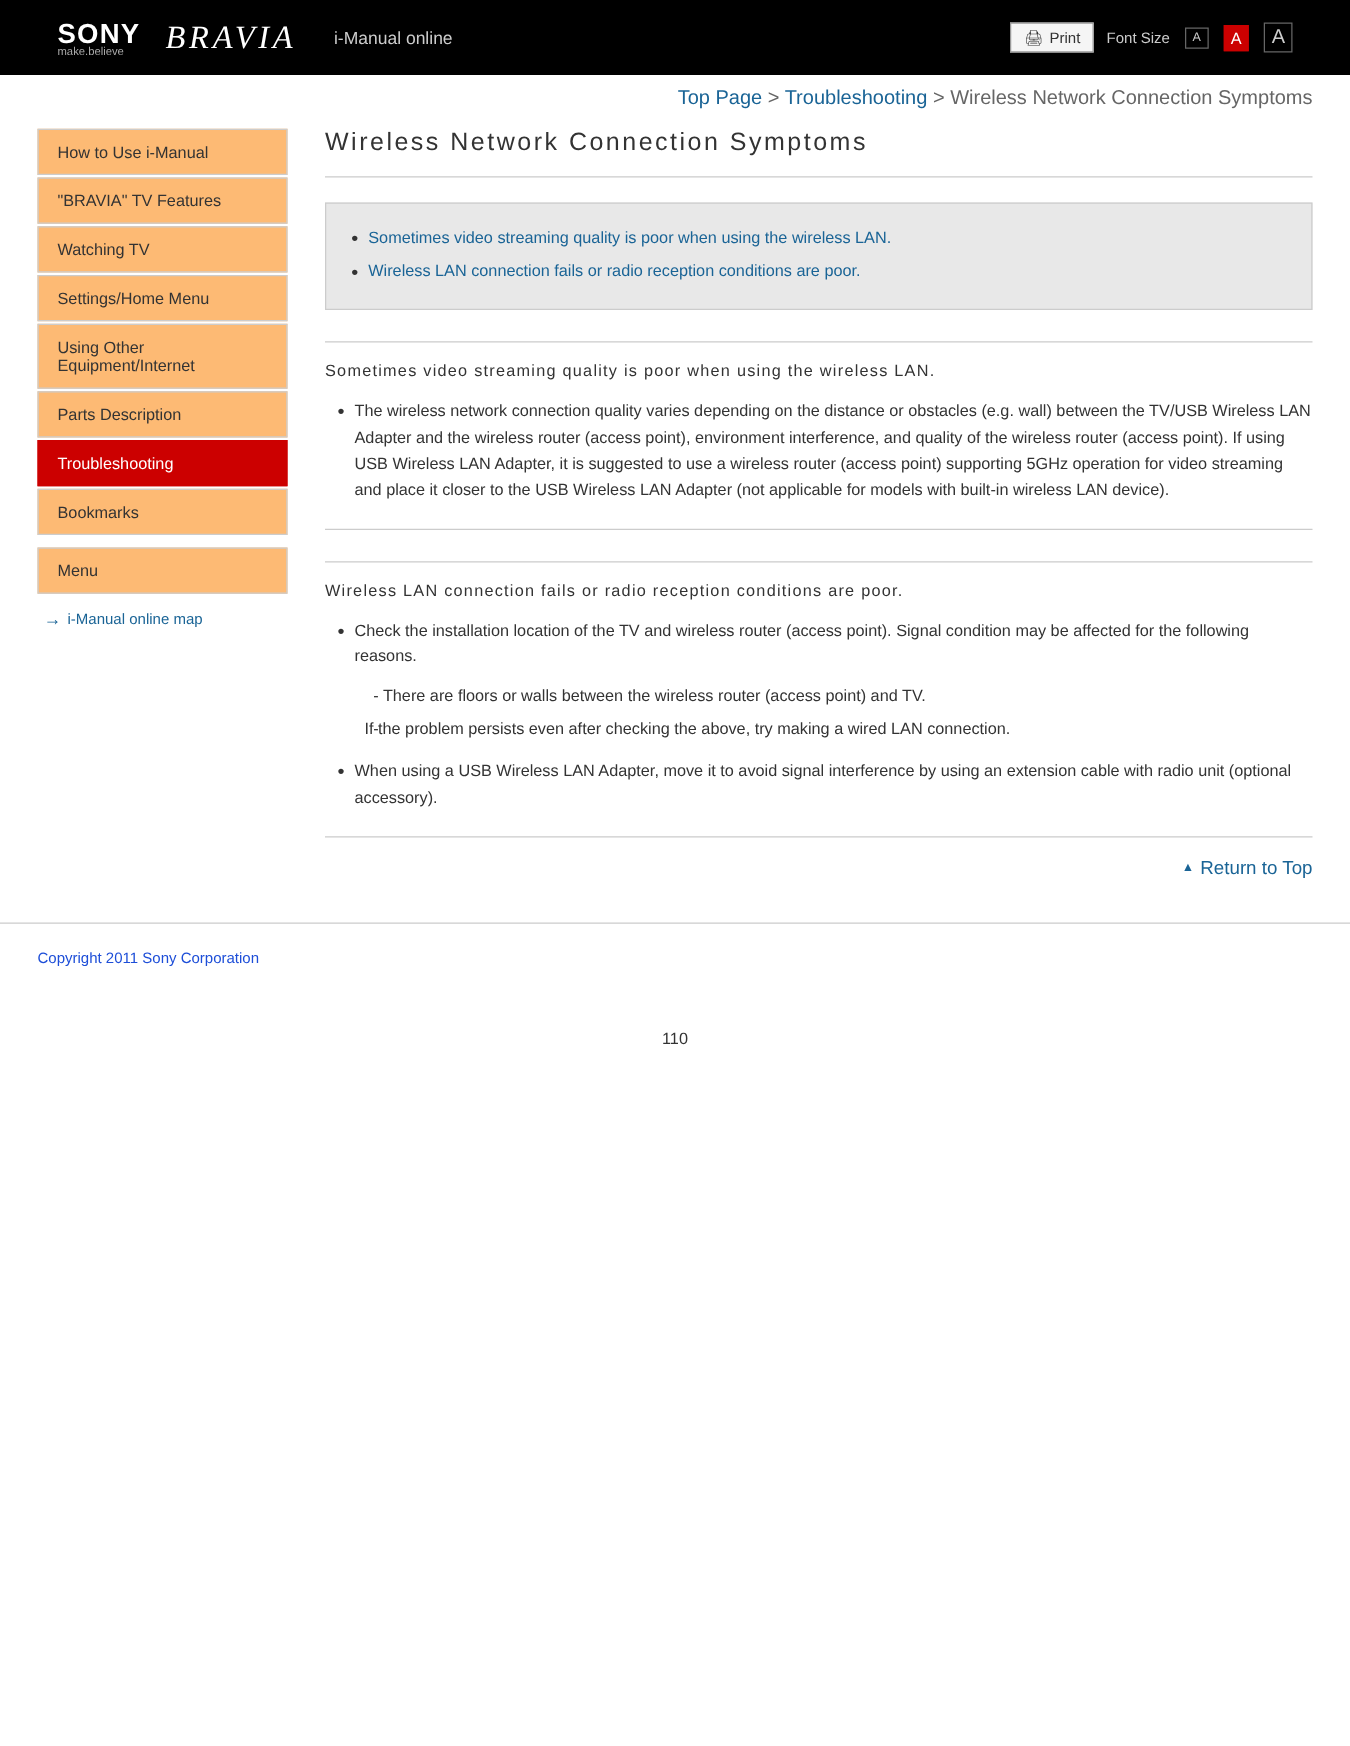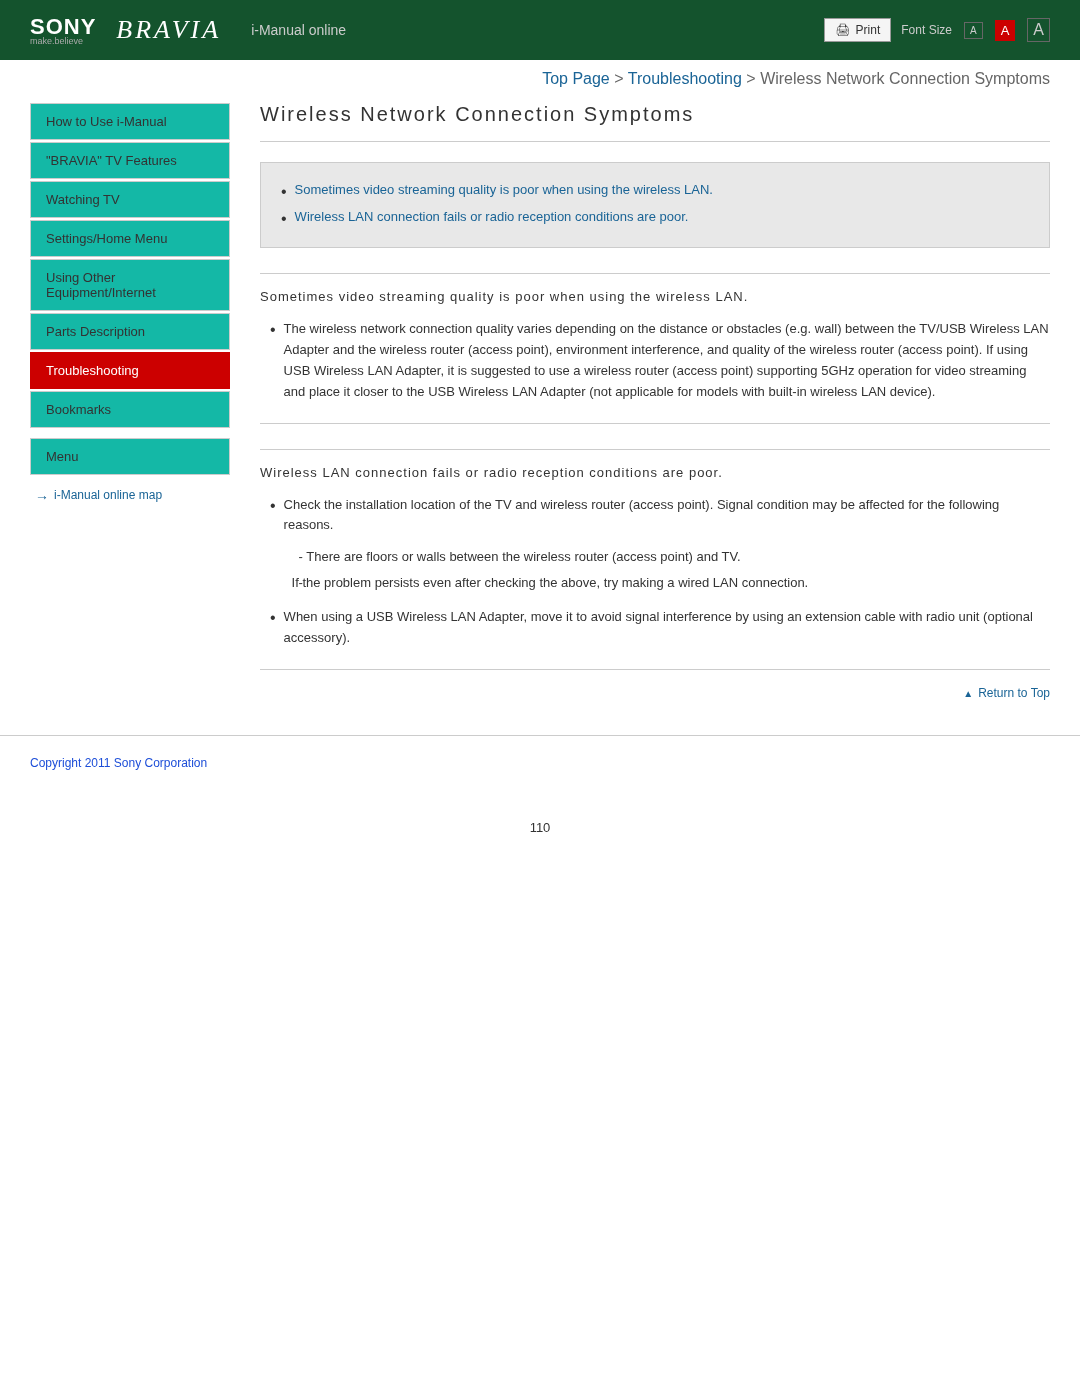--- a/index.html
+++ b/index.html
@@ -7,25 +7,25 @@
       font-family: Arial, sans-serif;
       font-size: 13px;
       color: #333;
       background: #fff;
       width: 1080px;
       min-height: 1397px;
     }
 
     
     .top-bar {
-      background: #14532d;
+      background: #000000;
       height: 60px;
       display: flex;
       align-items: center;
-      padding: 0 30px;
+      padding: 0 46px;
       justify-content: space-between;
     }
     .bravia-logo {
       display: flex;
       align-items: center;
       gap: 20px;
     }
     .sony-logo {
       color: #fff;
       font-size: 22px;
@@ -111,21 +111,21 @@
 
     
     .sidebar {
       width: 200px;
       flex-shrink: 0;
     }
     .sidebar-item {
       border: 1px solid #ccc;
       padding: 10px 15px;
       margin-bottom: 2px;
-      background: #14b8a6;
+      background: #fdba74;
       cursor: pointer;
       font-size: 13px;
       color: #333;
     }
     .sidebar-item.active {
       background: #c00;
       color: #fff;
       border-color: #c00;
     }
     .sidebar-item.index-item {
@@ -244,21 +244,21 @@
     
     .return-top {
       text-align: right;
       padding: 15px 0;
       border-top: 1px solid #ccc;
       margin-top: 20px;
     }
     .return-top a {
       color: #1a6496;
       text-decoration: none;
-      font-size: 12px;
+      font-size: 15px;
       display: inline-flex;
       align-items: center;
       gap: 5px;
     }
     .return-top a::before {
       content: '▲';
       font-size: 10px;
     }
 
     

